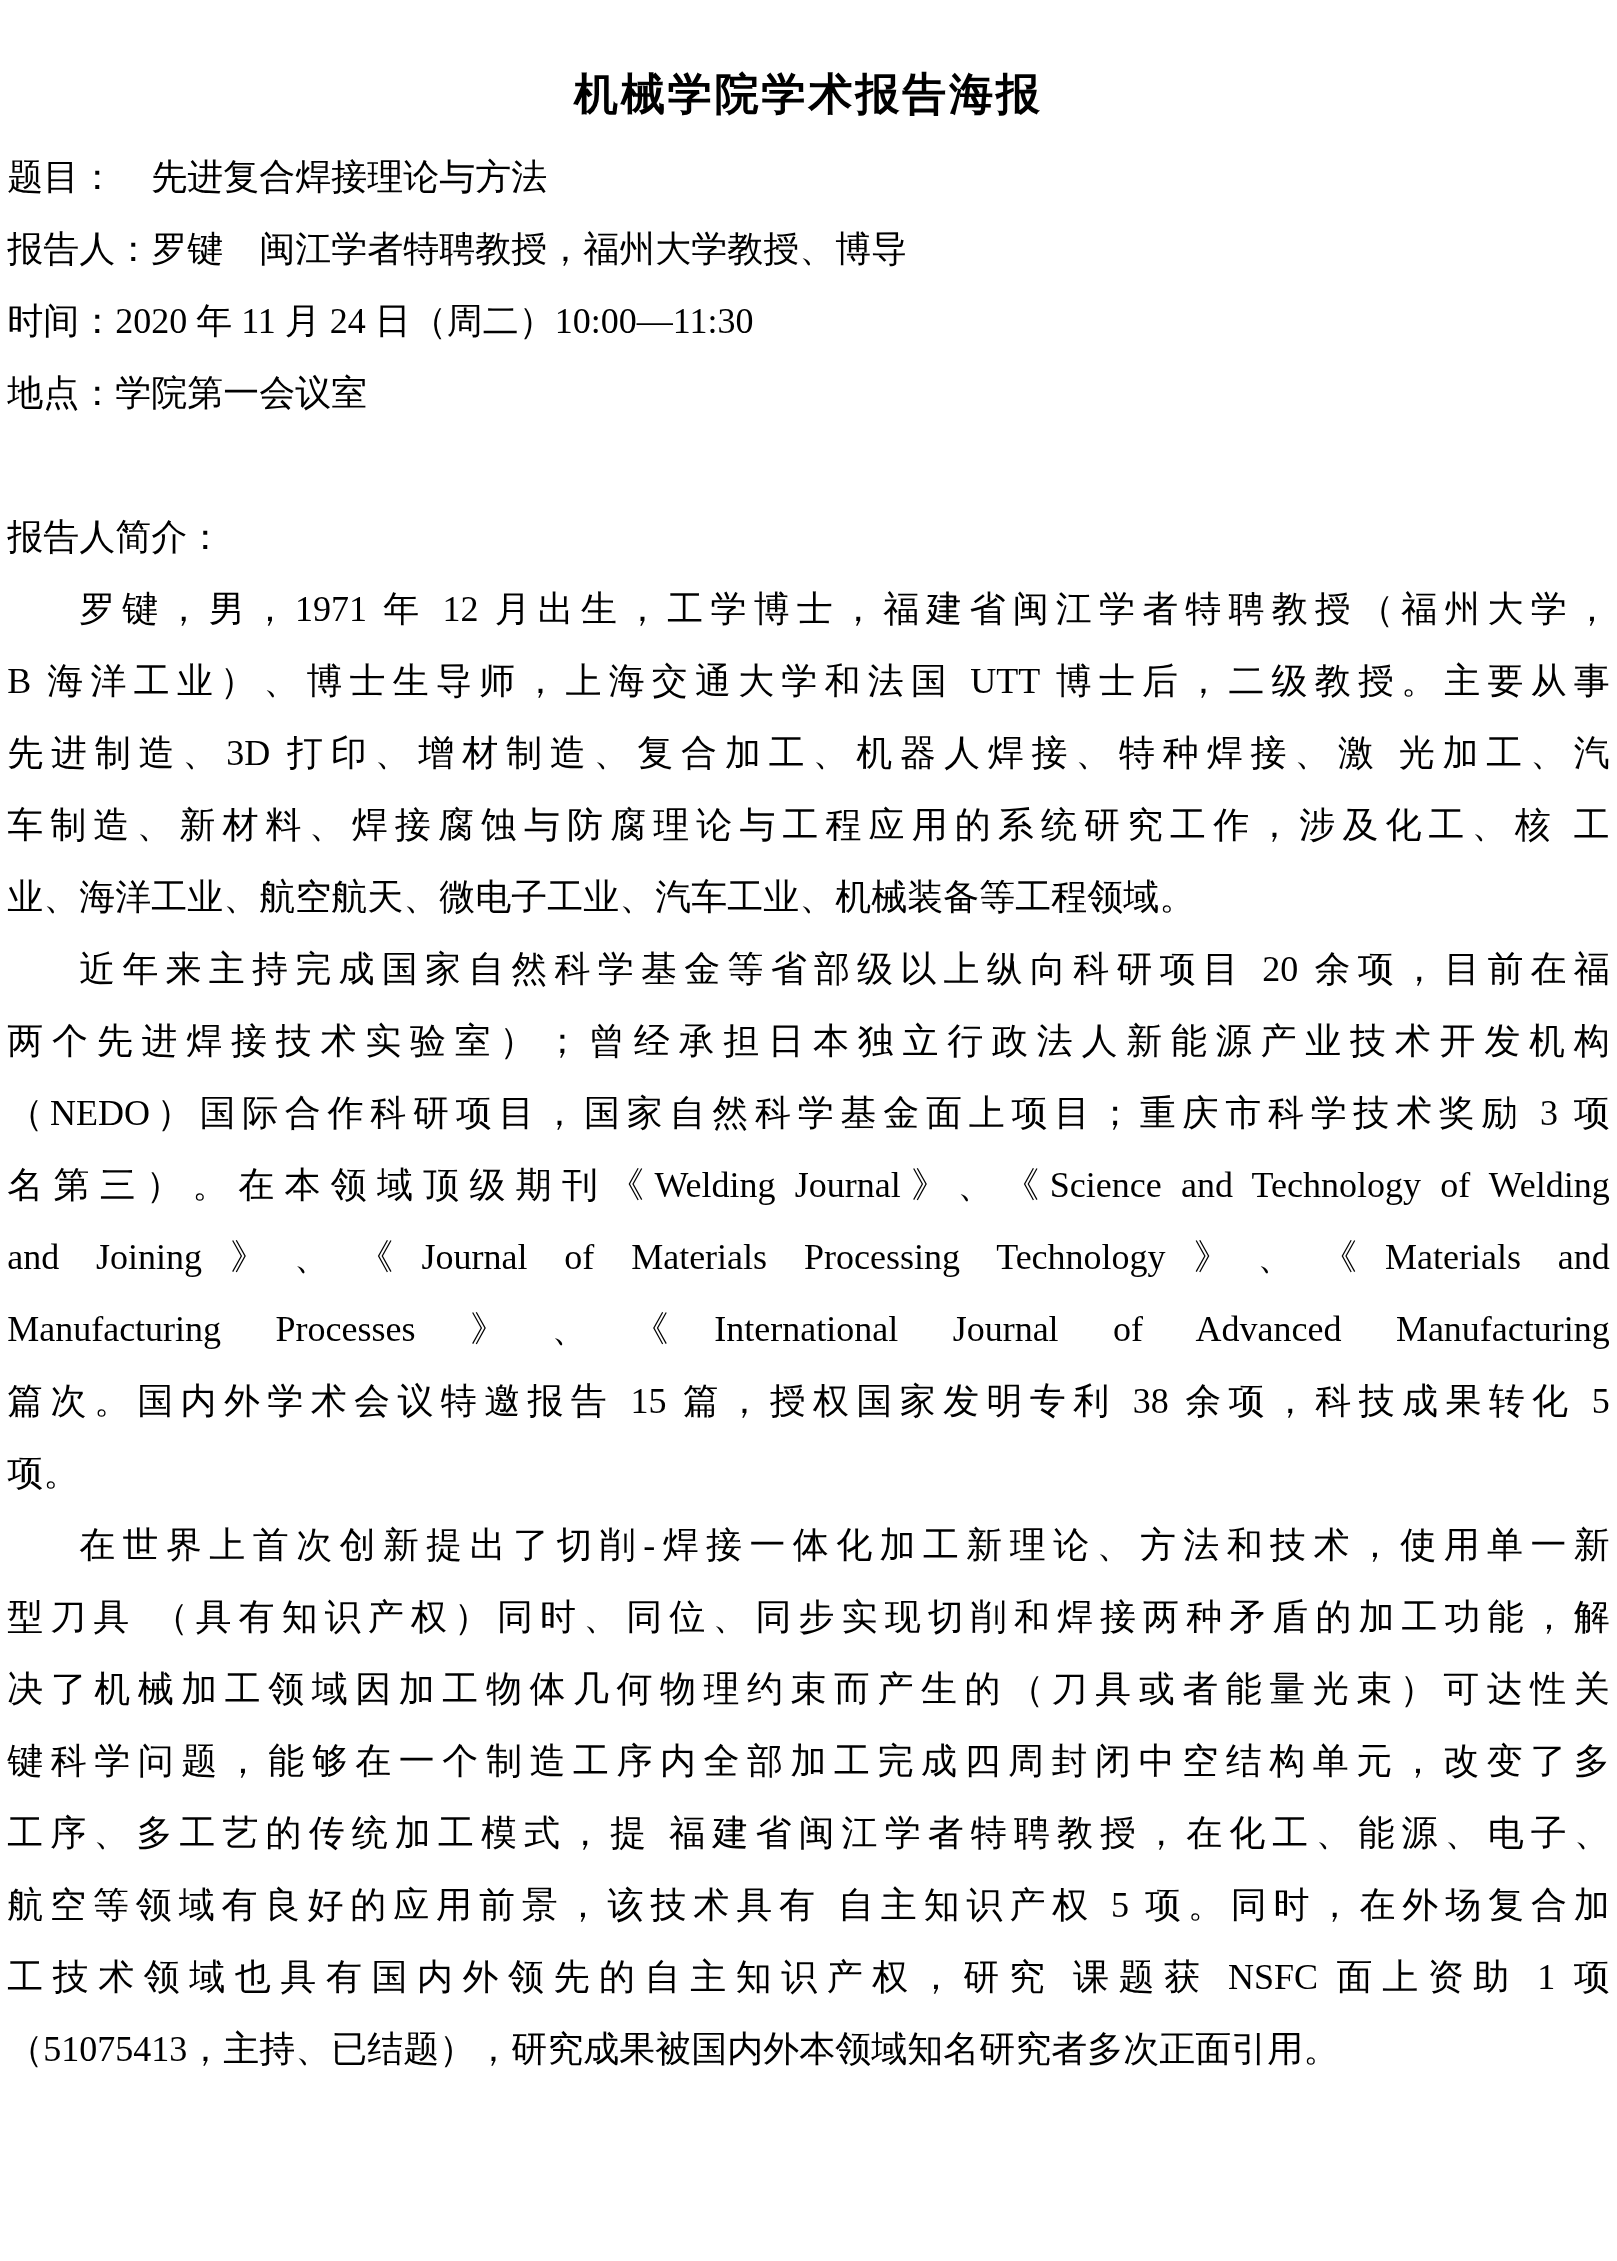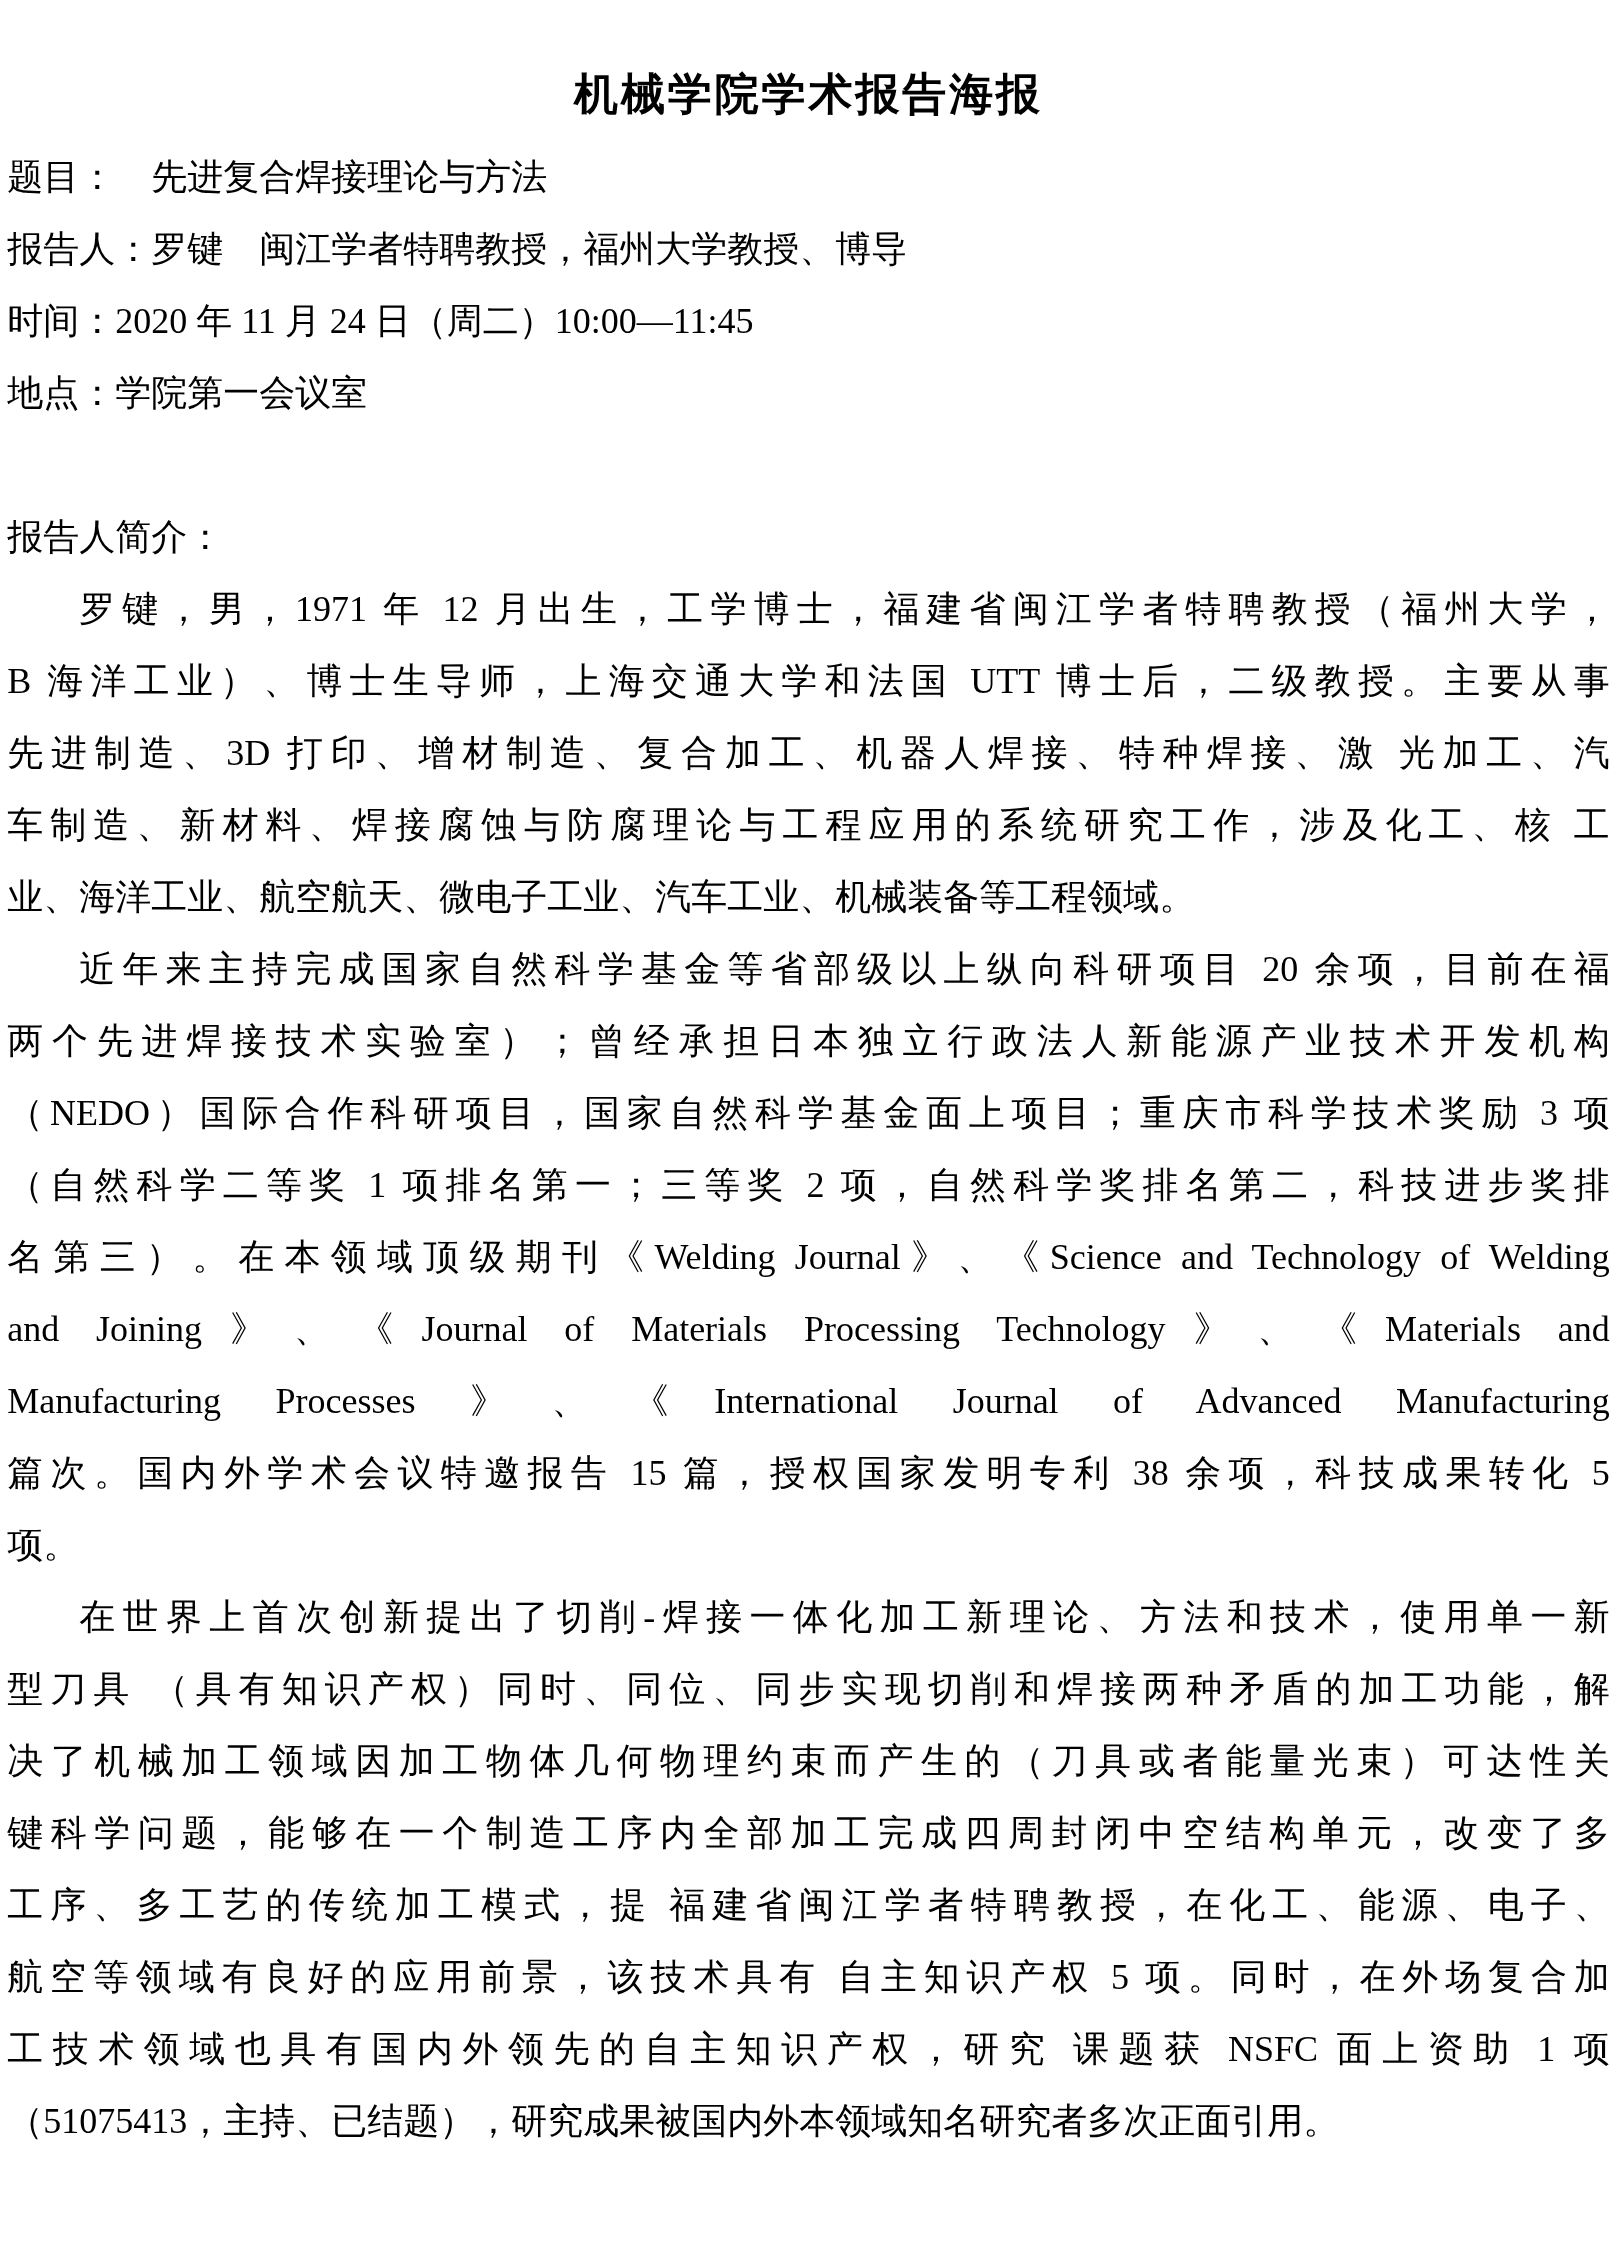--- a/index.html
+++ b/index.html
@@ -47,36 +47,35 @@
 </style>
 </head>
 <body>
 
 <div class="page">
 
   <div class="title">机械学院学术报告海报</div>
 
   <div class="line">题目：　先进复合焊接理论与方法</div>
   <div class="line">报告人：罗键　闽江学者特聘教授，福州大学教授、博导</div>
-  <div class="line">时间：2020 年 11 月 24 日（周二）10:00—11:45</div>
+  <div class="line">时间：2020 年 11 月 24 日（周二）10:00—11:30</div>
   <div class="line">地点：学院第一会议室</div>
 
   <div class="line blank"></div>
 
   <div class="line">报告人简介：</div>
 
   <div class="line j indent">罗键，男，1971 年 12 月出生，工学博士，福建省闽江学者特聘教授（福州大学，</div>
   <div class="line j">B 海洋工业）、博士生导师，上海交通大学和法国 UTT 博士后，二级教授。主要从事</div>
   <div class="line j">先进制造、3D 打印、增材制造、复合加工、机器人焊接、特种焊接、激 光加工、汽</div>
   <div class="line j">车制造、新材料、焊接腐蚀与防腐理论与工程应用的系统研究工作，涉及化工、核 工</div>
   <div class="line">业、海洋工业、航空航天、微电子工业、汽车工业、机械装备等工程领域。</div>
   <div class="line j indent">近年来主持完成国家自然科学基金等省部级以上纵向科研项目 20 余项，目前在福</div>
   <div class="line j">两个先进焊接技术实验室）；曾经承担日本独立行政法人新能源产业技术开发机构</div>
   <div class="line j">（NEDO）国际合作科研项目，国家自然科学基金面上项目；重庆市科学技术奖励 3 项</div>
-  <div class="line j">（自然科学二等奖 1 项排名第一；三等奖 2 项，自然科学奖排名第二，科技进步奖排</div>
   <div class="line j">名第三）。在本领域顶级期刊《Welding Journal》、《Science and Technology of Welding</div>
   <div class="line j">and Joining》、《Journal of Materials Processing Technology》、《Materials and</div>
   <div class="line j">Manufacturing Processes 》、《International Journal of Advanced Manufacturing</div>
   <div class="line j">篇次。国内外学术会议特邀报告 15 篇，授权国家发明专利 38 余项，科技成果转化 5</div>
   <div class="line">项。</div>
   <div class="line j indent">在世界上首次创新提出了切削-焊接一体化加工新理论、方法和技术，使用单一新</div>
   <div class="line j">型刀具 （具有知识产权）同时、同位、同步实现切削和焊接两种矛盾的加工功能，解</div>
   <div class="line j">决了机械加工领域因加工物体几何物理约束而产生的（刀具或者能量光束）可达性关</div>
   <div class="line j">键科学问题，能够在一个制造工序内全部加工完成四周封闭中空结构单元，改变了多</div>
   <div class="line j">工序、多工艺的传统加工模式，提 福建省闽江学者特聘教授，在化工、能源、电子、</div>

